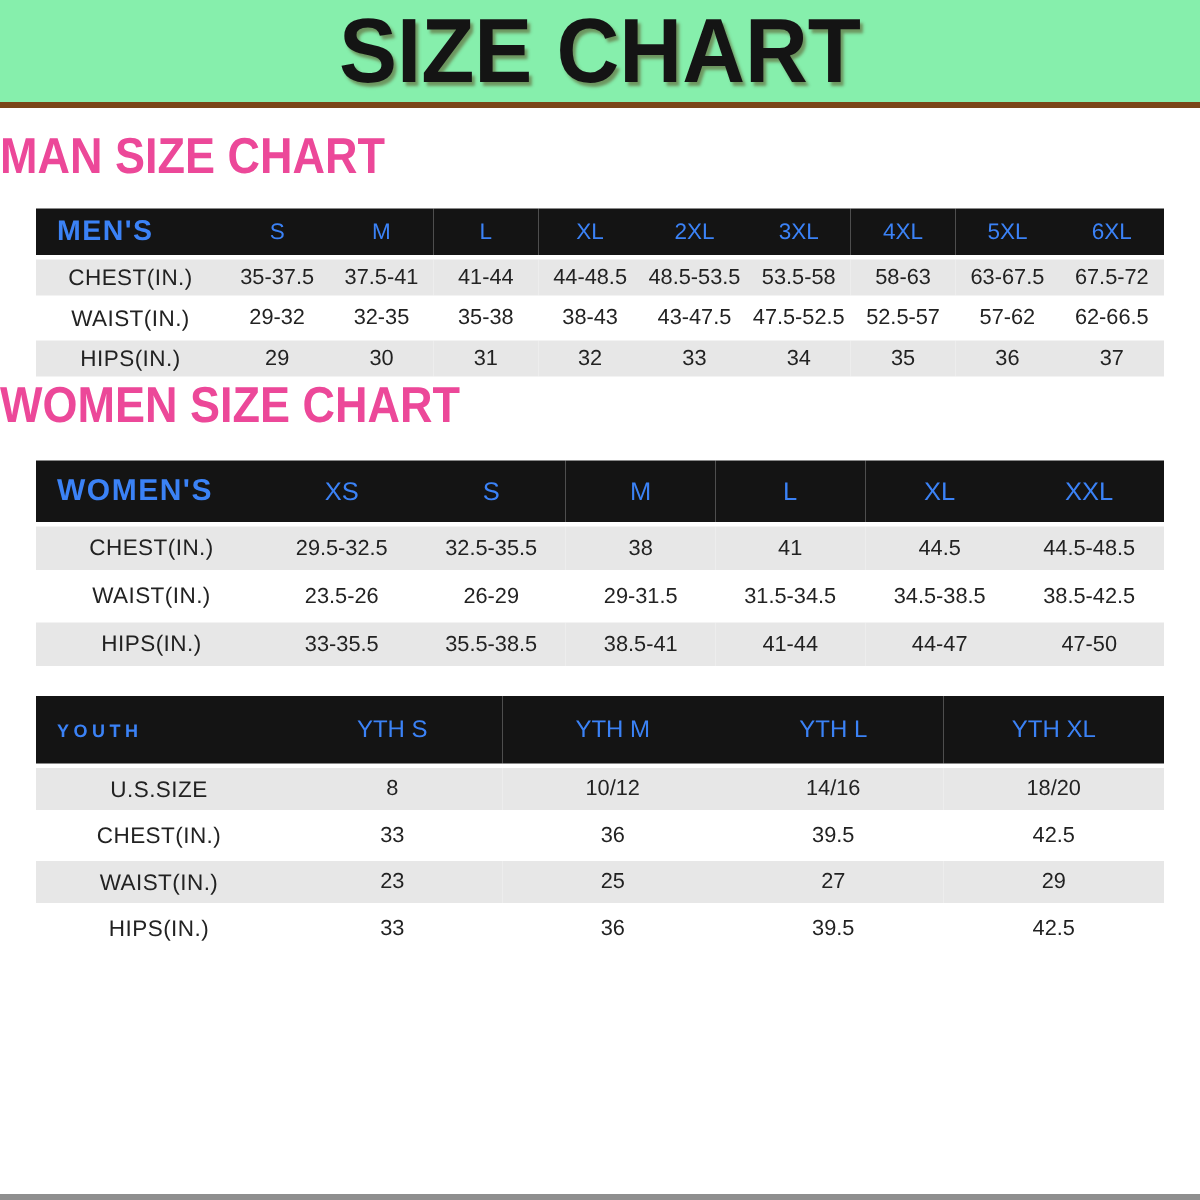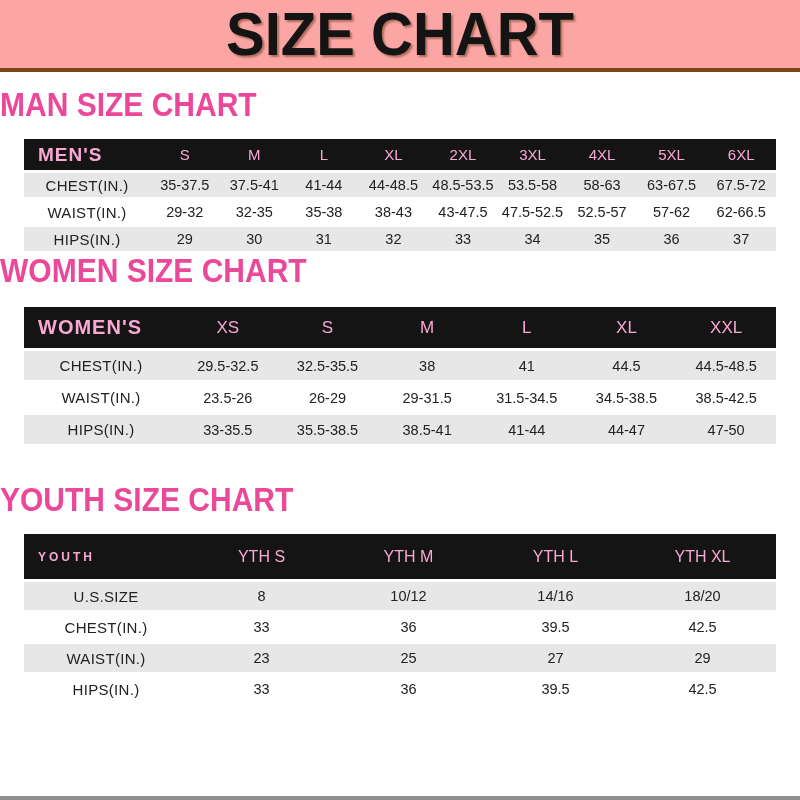--- a/index.html
+++ b/index.html
@@ -8,23 +8,24 @@
     width: 800px;
     height: 800px;
     background: #ffffff;
     overflow: hidden;
     font-family: "Liberation Sans", sans-serif;
   }
 
   
   .banner {
     height: 68px;
-    background: #fca5a5;
+    background: #86efac;
     border-bottom: 4px solid #7A4518;
     display: flex;
+    align-items: center;
     justify-content: center;
   }
   .banner h1 {
     margin: 0;
     font-size: 58px;
     font-weight: bold;
     color: #141414;
     letter-spacing: 0px;
     display: inline-block;
     transform: scaleY(1.05);
@@ -55,21 +56,21 @@
     width: 752px;
     margin: 14px auto 0 auto;
     border-collapse: separate;
     border-spacing: 0 3px;
     table-layout: fixed;
   }
   .section-women table.size-table { margin-top: 16px; }
 
   table.size-table thead th {
     background: #141414;
-    color: #f9a8d4;
+    color: #3b82f6;
     font-weight: normal;
     text-align: center;
     padding: 0;
   }
   table.size-table thead th.corner {
     text-align: left;
     padding-left: 14px;
     font-weight: bold;
   }
 
@@ -234,21 +235,20 @@
             <td>38.5-41</td>
             <td>41-44</td>
             <td>44-47</td>
             <td>47-50</td>
           </tr>
         </tbody>
       </table>
   </section>
 
   <section class="chart-section section-youth">
-    <h2><span>YOUTH SIZE CHART</span></h2>
     <table class="size-table youth">
         <thead>
           <tr>
             <th class="corner">YOUTH</th>
             <th>YTH S</th>
             <th>YTH M</th>
             <th>YTH L</th>
             <th>YTH XL</th>
           </tr>
         </thead>

